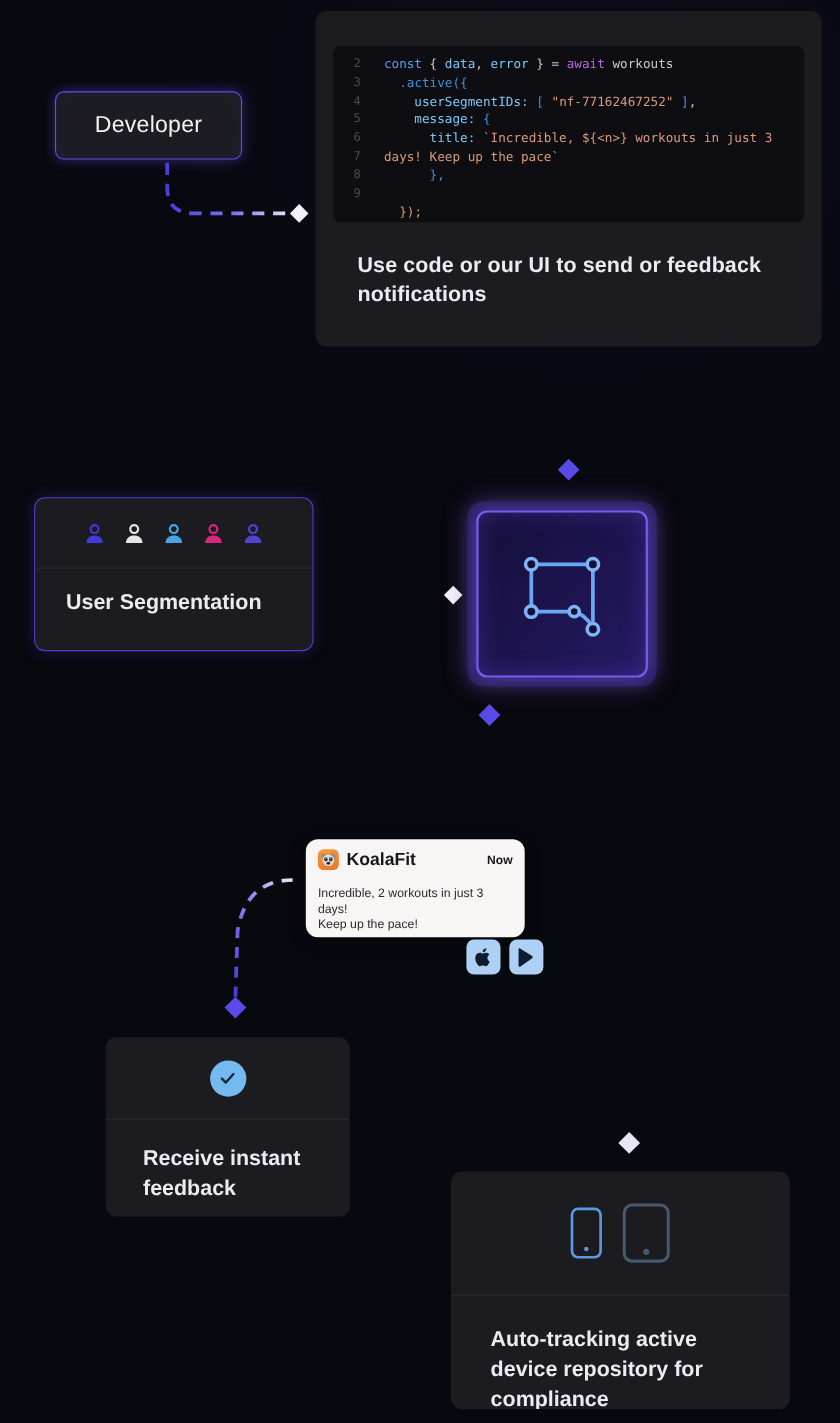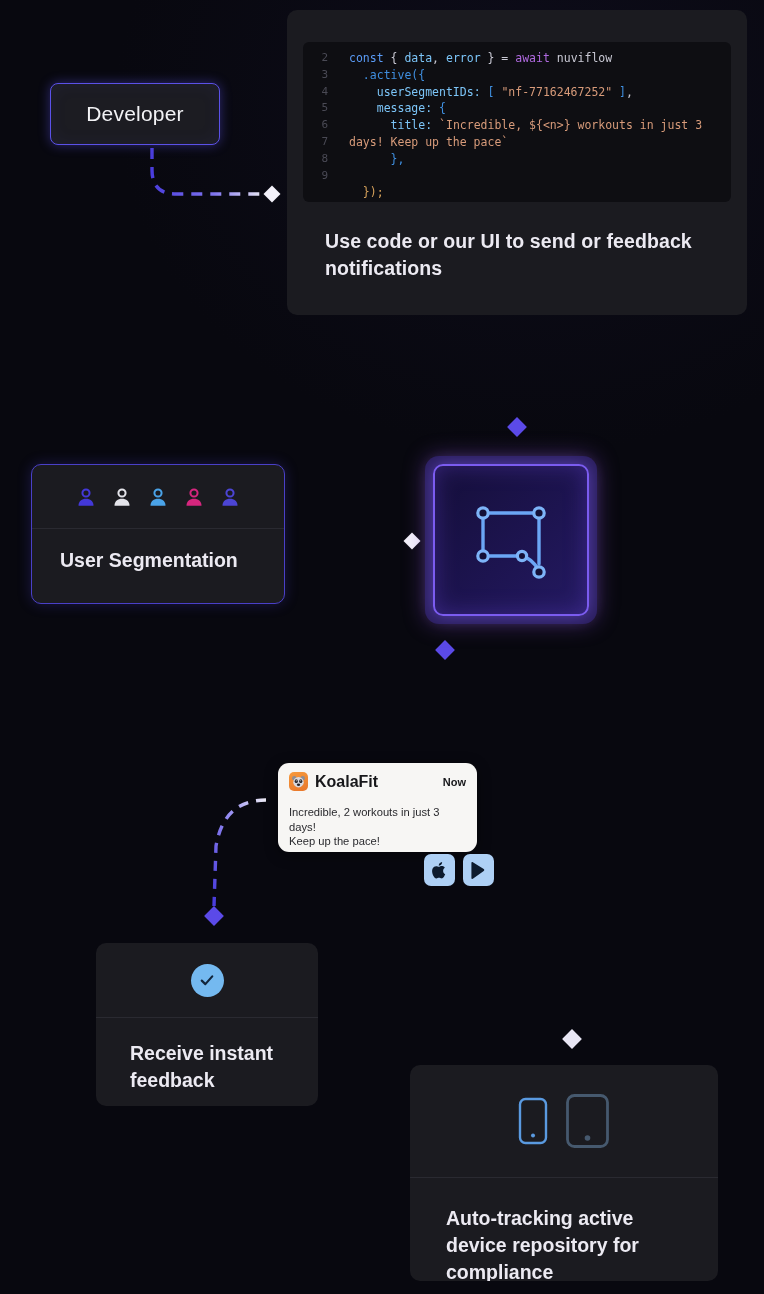--- a/index.html
+++ b/index.html
@@ -35,21 +35,21 @@
   #codecaption{margin:26px 38px 0 38px;color:#eceaf2;font-size:19.5px;line-height:27px;
     font-weight:600;letter-spacing:.1px;}
 
   
   .fcard{border-radius:10px;background:#1b1b20;overflow:hidden;}
   .fcard .iconrow{display:flex;align-items:center;justify-content:center;
     border-bottom:1px solid #2a2a31;box-sizing:border-box;}
   .fcard .cap{color:#eceaf2;font-size:19.5px;line-height:27px;font-weight:600;}
 
   
-  #segcard{left:31px;top:464px;width:252px;height:138px;
+  #segcard{left:31px;top:452px;width:252px;height:138px;
     border:1.3px solid #4a40c8;box-shadow:0 0 14px rgba(74,64,200,.3);}
   #segcard .iconrow{height:64px;gap:14px;}
   #segcard .cap{padding:18px 28px 0 28px;}
   .usericon{width:22px;height:22px;}
 
   
   #node{left:425px;top:456px;width:172px;height:168px;border-radius:14px;
     background:#2b1f5e;padding:8px;box-sizing:border-box;
     box-shadow:0 0 22px rgba(150,90,220,.38);}
   #nodeinner{width:100%;height:100%;border-radius:10px;border:2.5px solid #7b5cf0;
@@ -153,21 +153,21 @@
     <div class="gutter" id="gutter-host">
         <div>2</div>
         <div>3</div>
         <div>4</div>
         <div>5</div>
         <div>6</div>
         <div>7</div>
         <div>8</div>
         <div>9</div>
       </div>
-    <div class="codebody"><span class="k-kw">const</span><span class="k-plain"> { </span><span class="k-var">data</span><span class="k-plain">, </span><span class="k-var">error</span><span class="k-plain"> } = </span><span class="k-op">await</span><span class="k-plain"> </span><span class="k-plain">nuviflow</span>
+    <div class="codebody"><span class="k-kw">const</span><span class="k-plain"> { </span><span class="k-var">data</span><span class="k-plain">, </span><span class="k-var">error</span><span class="k-plain"> } = </span><span class="k-op">await</span><span class="k-plain"> </span><span class="k-plain">workouts</span>
 <span class="k-plain">  </span><span class="k-br">.active({</span>
 <span class="k-plain">    </span><span class="k-prop">userSegmentIDs:</span><span class="k-plain"> </span><span class="k-br">[</span><span class="k-plain"> </span><span class="k-str">"nf-77162467252"</span><span class="k-plain"> </span><span class="k-br">]</span><span class="k-plain">,</span>
 <span class="k-plain">    </span><span class="k-prop">message:</span><span class="k-plain"> </span><span class="k-br">{</span>
 <span class="k-plain">      </span><span class="k-prop">title:</span><span class="k-plain"> </span><span class="k-str">`Incredible, ${&lt;n&gt;} workouts in just 3 days! Keep up the pace`</span>
 <span class="k-plain">      </span><span class="k-br">},</span>
 
 <span class="k-plain">  </span><span class="k-br2">});</span></div>
   </div>
   <div id="codecaption">Use code or our UI to send or feedback notifications</div>
 </div>

